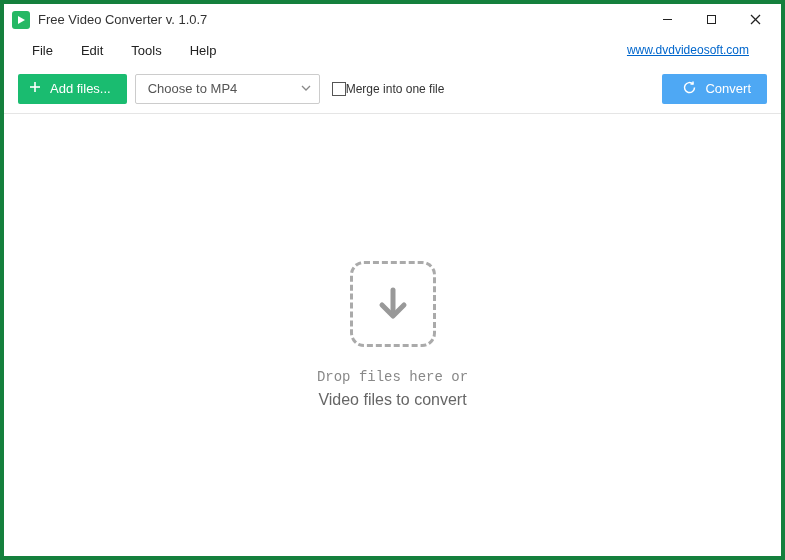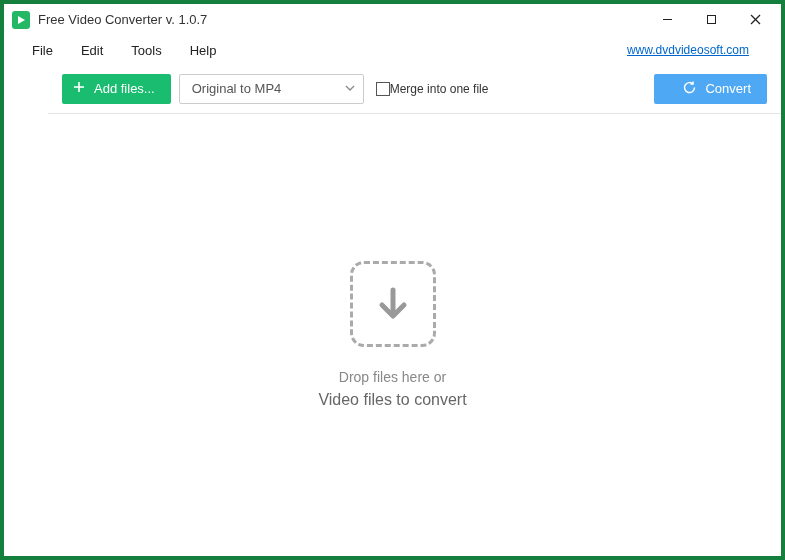--- a/index.html
+++ b/index.html
@@ -78,21 +78,20 @@
       cursor: pointer;
       margin-right: 4px;
     }
     .toolbar {
       height: 50px;
       display: flex;
       align-items: center;
       padding: 8px 14px;
       gap: 8px;
       border-bottom: 1px solid #e5e5e5;
-      margin-left: 44px;
     }
     .btn-add {
       background: #1abc70;
       color: #fff;
       height: 30px;
       padding: 0 16px 0 10px;
       border: none;
       display: flex;
       align-items: center;
       gap: 8px;
@@ -127,21 +126,21 @@
     .checkbox-wrap .box {
       width: 14px;
       height: 14px;
       border: 1px solid #555;
       background: #fff;
     }
     .btn-convert {
       background: #4ea8f4;
       color: #fff;
       height: 30px;
-      padding: 0 16px 0 28px;
+      padding: 0 16px 0 20px;
       border: none;
       display: flex;
       align-items: center;
       gap: 8px;
       font-size: 13px;
       cursor: pointer;
       border-radius: 2px;
       margin-left: auto;
     }
     .btn-convert svg { width: 15px; height: 15px; }
@@ -160,20 +159,21 @@
       display: flex;
       align-items: center;
       justify-content: center;
       margin-bottom: 22px;
     }
     .drop-icon svg { width: 40px; height: 40px; }
     .drop-text-1 {
       font-size: 14px;
       color: #888;
       margin-bottom: 6px;
+      font-family: Liberation Mono, monospace;
     }
     .drop-text-2 {
       font-size: 16px;
       color: #666;
     }
   </style>
 </head>
 <body>
 
 <div class="window">
@@ -219,21 +219,21 @@
       <span>
         <svg viewBox="0 0 14 14">
             <line x1="7" y1="2" x2="7" y2="12" stroke="#fff" stroke-width="1.6"></line>
             <line x1="2" y1="7" x2="12" y2="7" stroke="#fff" stroke-width="1.6"></line>
           </svg>
       </span>
       <span>Add files...</span>
     </button>
 
     <div class="dropdown">
-      <span>Original to MP4</span>
+      <span>Choose to MP4</span>
       <span class="chev">
         <svg viewBox="0 0 10 10">
             <path d="M1 3 L5 7 L9 3" fill="none" stroke="#888" stroke-width="1.3"></path>
           </svg>
       </span>
     </div>
 
 
     <label class="checkbox-wrap">
       <span class="box"></span>

